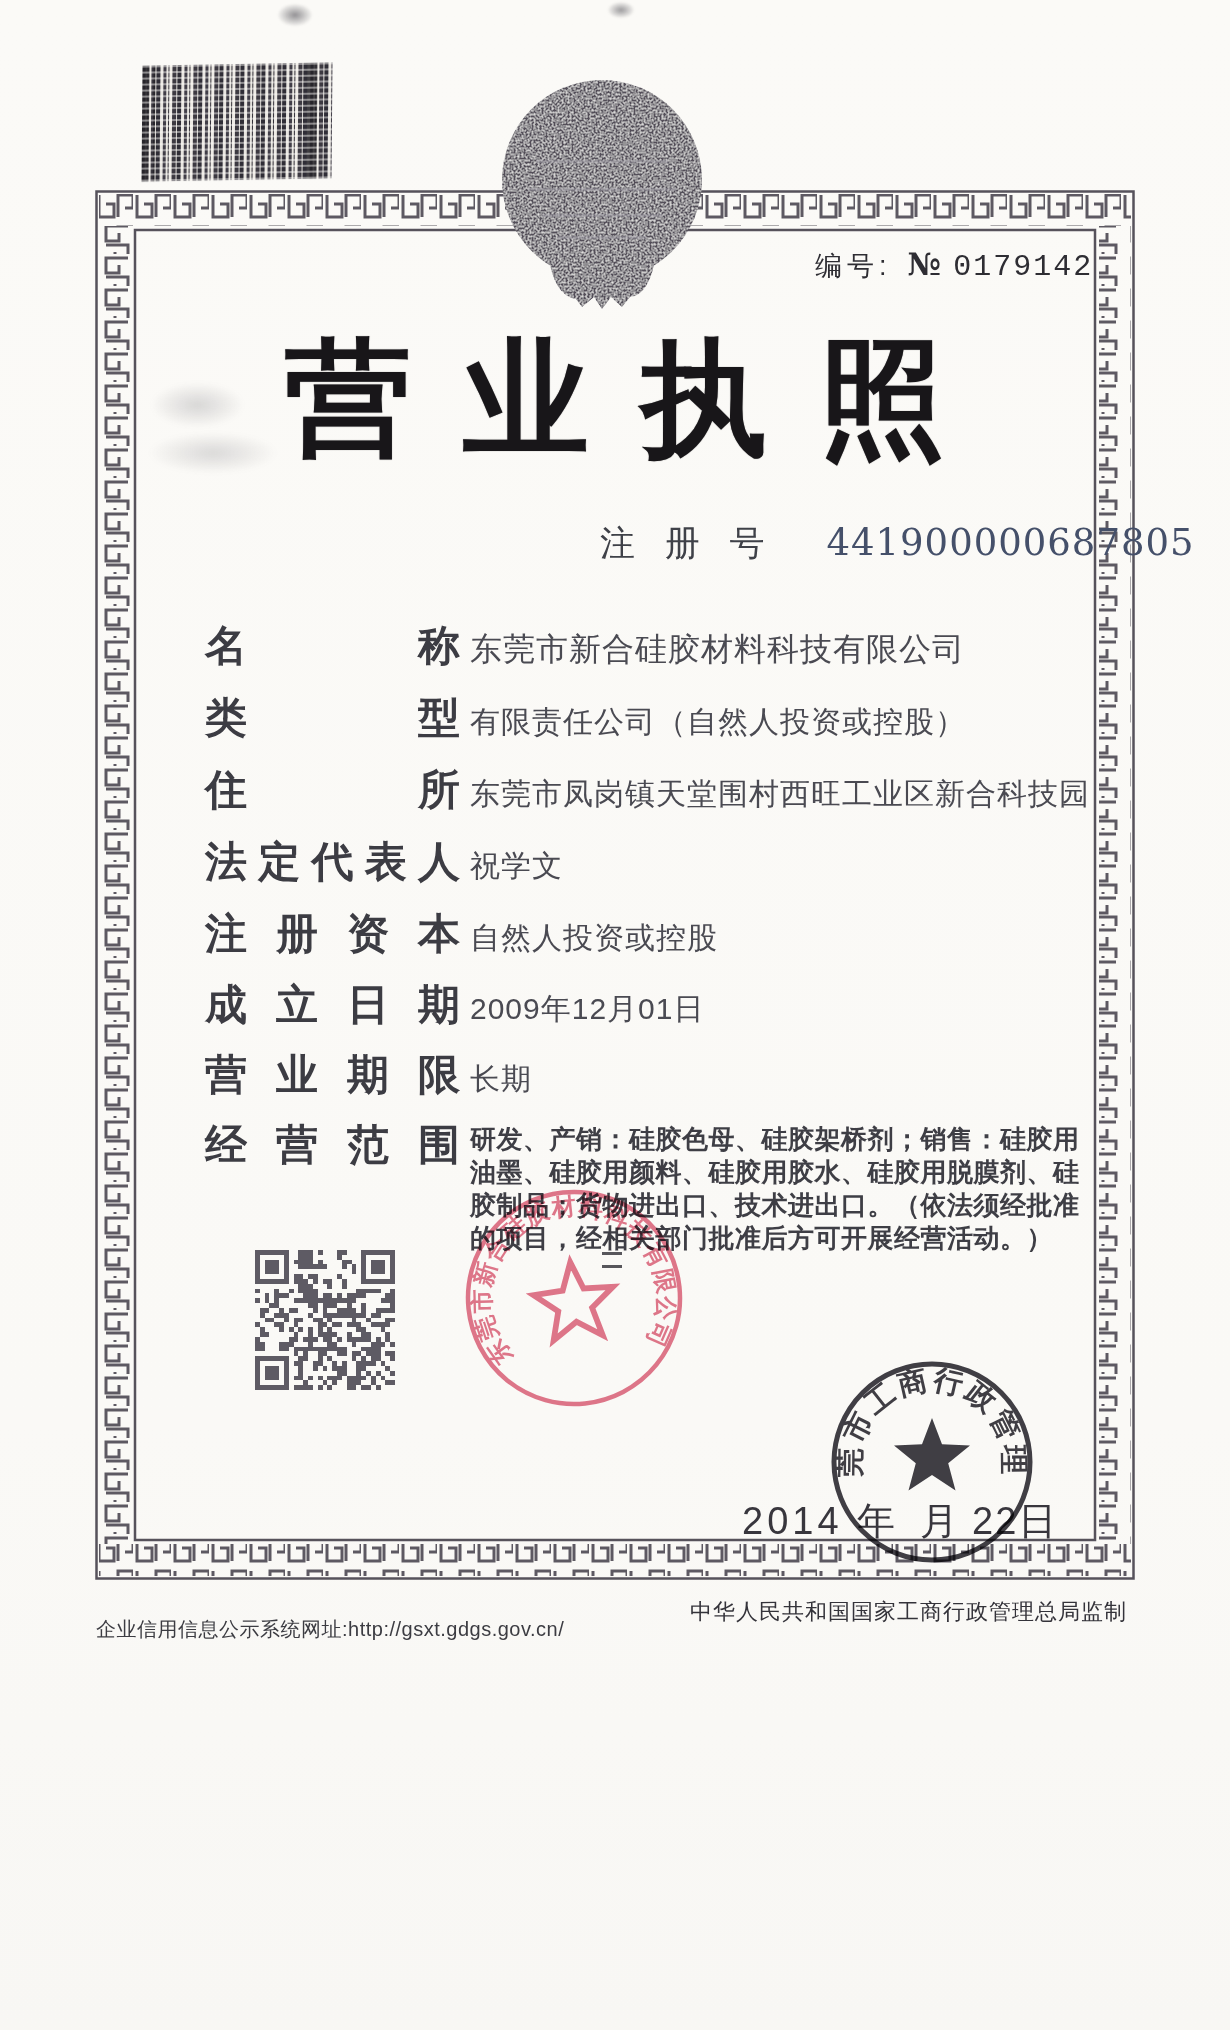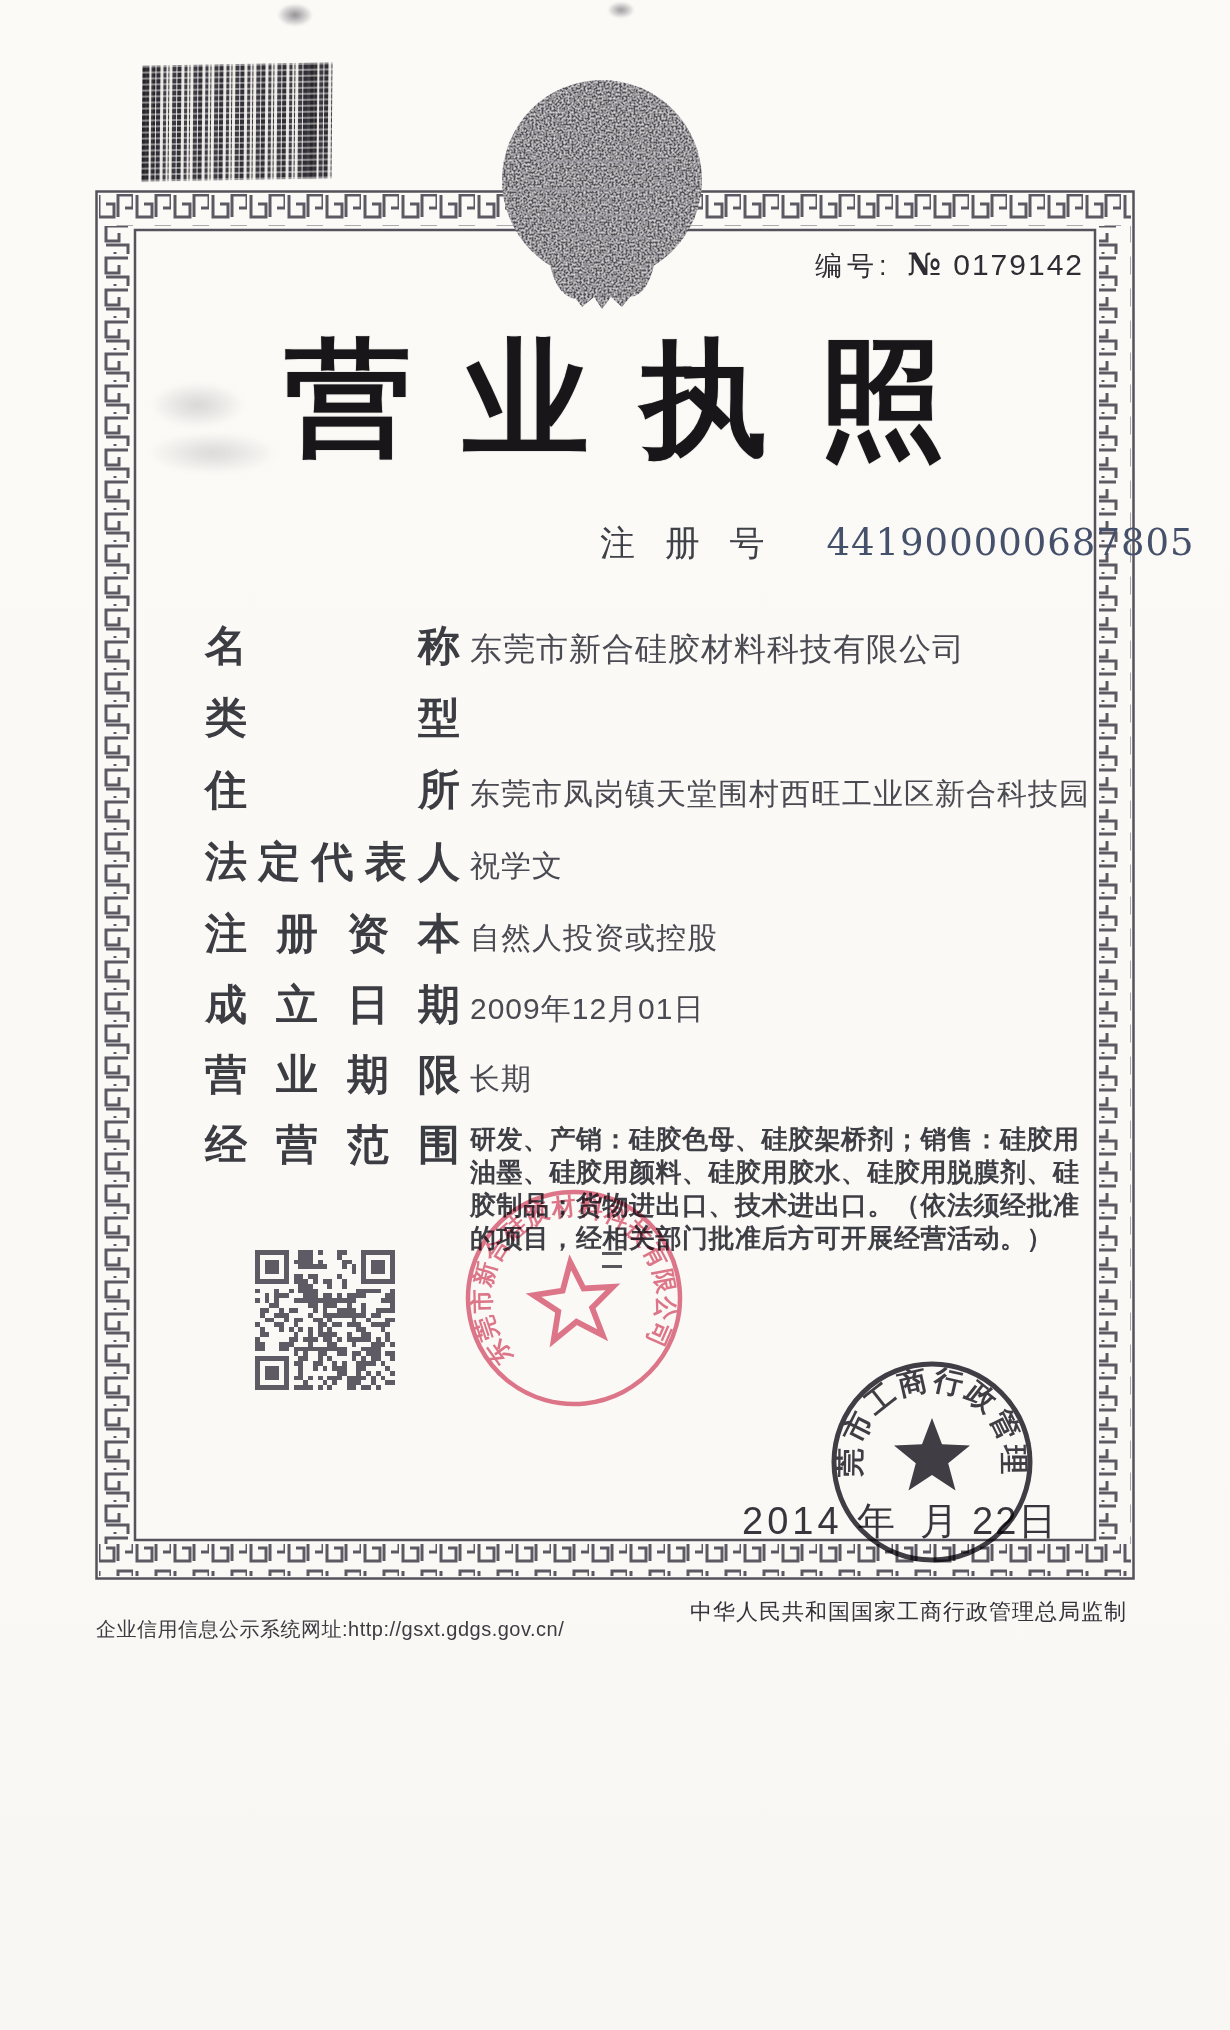--- a/index.html
+++ b/index.html
@@ -18,21 +18,21 @@
       linear-gradient(90deg, rgba(22,20,26,.9) 0 7px, transparent 7px 11px, rgba(22,20,26,.8) 11px 13px, transparent 13px 165px, rgba(22,20,26,.85) 165px 175px, transparent 175px),
       repeating-linear-gradient(90deg,#35323c 0 3px,#dedbd6 3px 5px,#26242c 5px 6px,#e7e4df 6px 9px,#302d36 9px 13px,#d9d6d1 13px 14px,#23212a 14px 18px,#e2dfda 18px 21px);
     transform:rotate(-1deg) skewX(-1.5deg);
     filter:contrast(1.05) blur(.3px);}
 
   .emblem{left:484px;top:68px;z-index:2;}
 
   .serial{top:246px;left:815px;z-index:3;display:flex;align-items:baseline;color:#2e2d33;}
   .serial .lbl{font-size:27px;letter-spacing:5px;}
   .serial .sym{font-family:"DejaVu Serif",serif;font-weight:bold;font-size:31px;margin-left:16px;}
-  .serial .num{font-family:Liberation Sans, sans-serif;font-size:30px;margin-left:12px;letter-spacing:2px;}
+  .serial .num{font-family:Liberation Mono, monospace;font-size:30px;margin-left:12px;letter-spacing:2px;}
 
   .title{top:316px;left:0;width:1230px;text-align:center;z-index:3;
     font-size:126px;font-weight:800;letter-spacing:52px;text-indent:52px;
     color:#181619;text-shadow:0 0 1px rgba(24,22,25,.6);}
 
   .regline{top:520px;left:600px;z-index:3;display:flex;align-items:baseline;gap:26px;}
   .regline .lbl{font-size:35px;color:#3f4148;letter-spacing:10px;}
   .regline .num{font-family:"DejaVu Serif",serif;font-size:37px;color:#45506a;margin-left:26px;letter-spacing:1px;}
 
   .row{left:205px;width:910px;z-index:3;display:flex;align-items:baseline;}
@@ -125,20 +125,21 @@
     <span class="lbl">注 册 号</span>
     <span class="num">441900000687805</span>
   </div>
 
   <div class="abs row" style="top:618px">
     <span class="lbl">名称</span>
     <span class="val big">东莞市新合硅胶材料科技有限公司</span>
   </div>
   <div class="abs row" style="top:690px">
     <span class="lbl">类型</span>
+    <span class="val">有限责任公司（自然人投资或控股）</span>
   </div>
   <div class="abs row" style="top:762px">
     <span class="lbl">住所</span>
     <span class="val">东莞市凤岗镇天堂围村西旺工业区新合科技园</span>
   </div>
   <div class="abs row" style="top:834px">
     <span class="lbl">法定代表人</span>
     <span class="val">祝学文</span>
   </div>
   <div class="abs row" style="top:906px">

